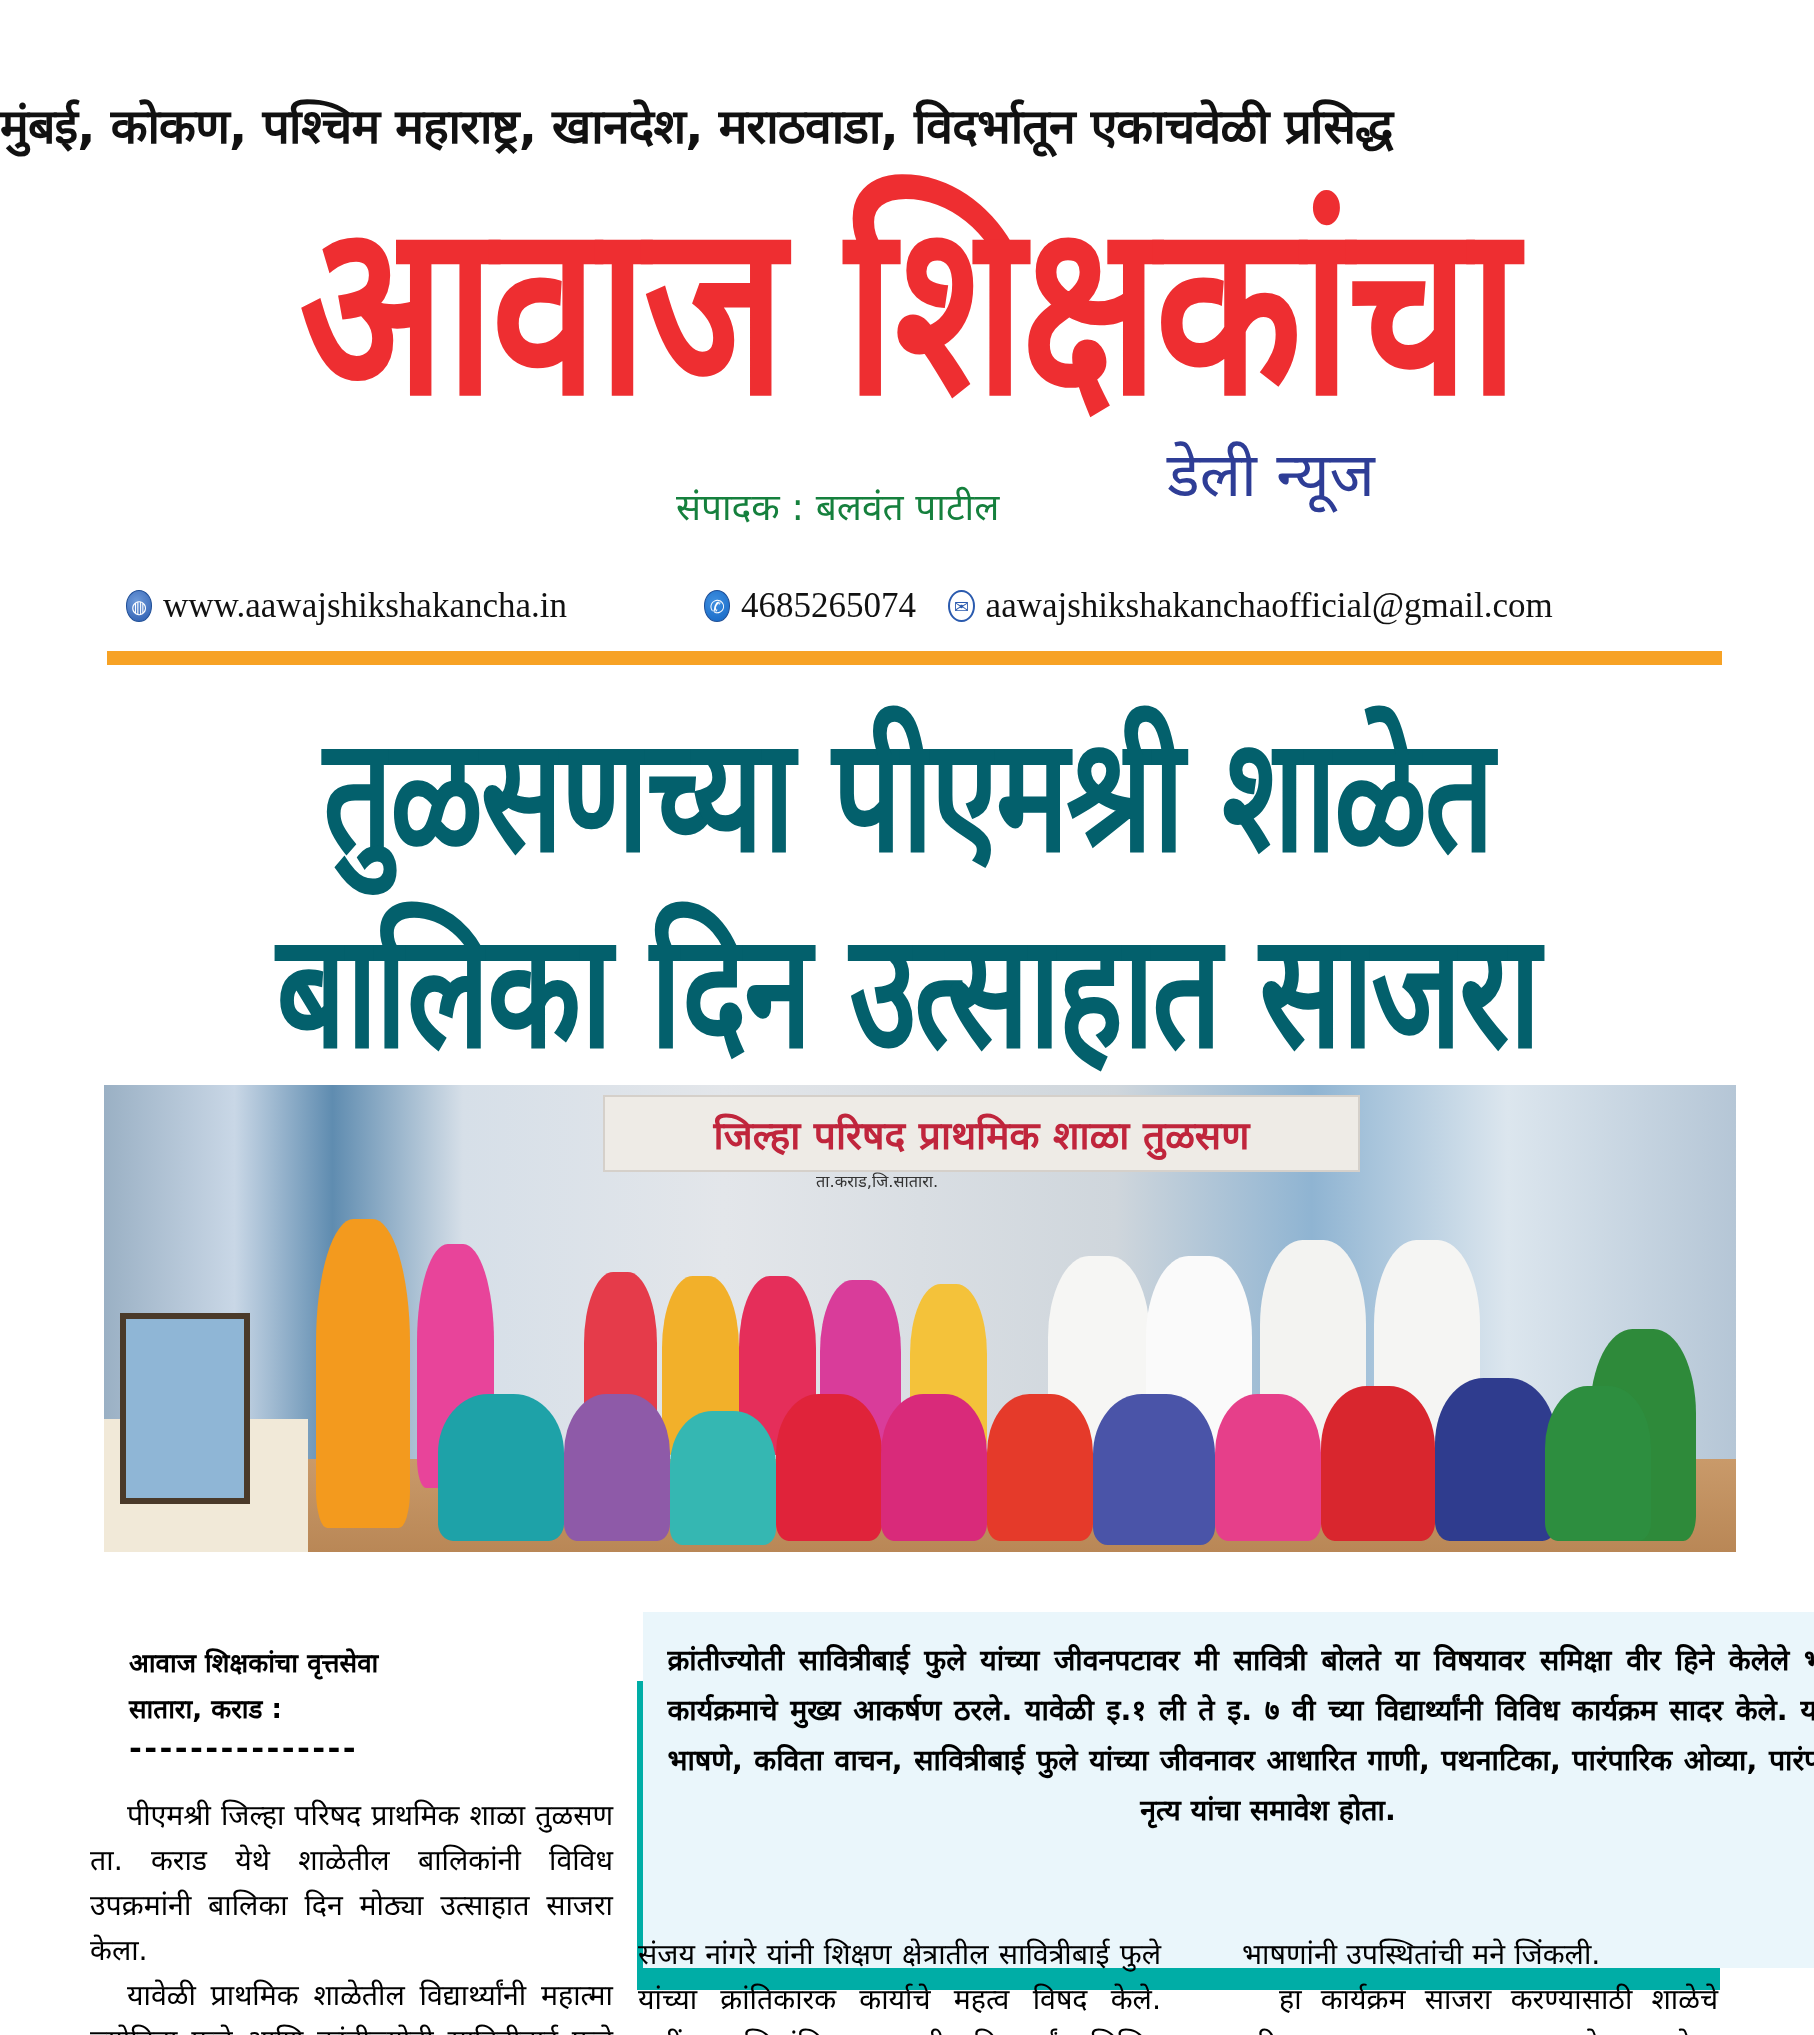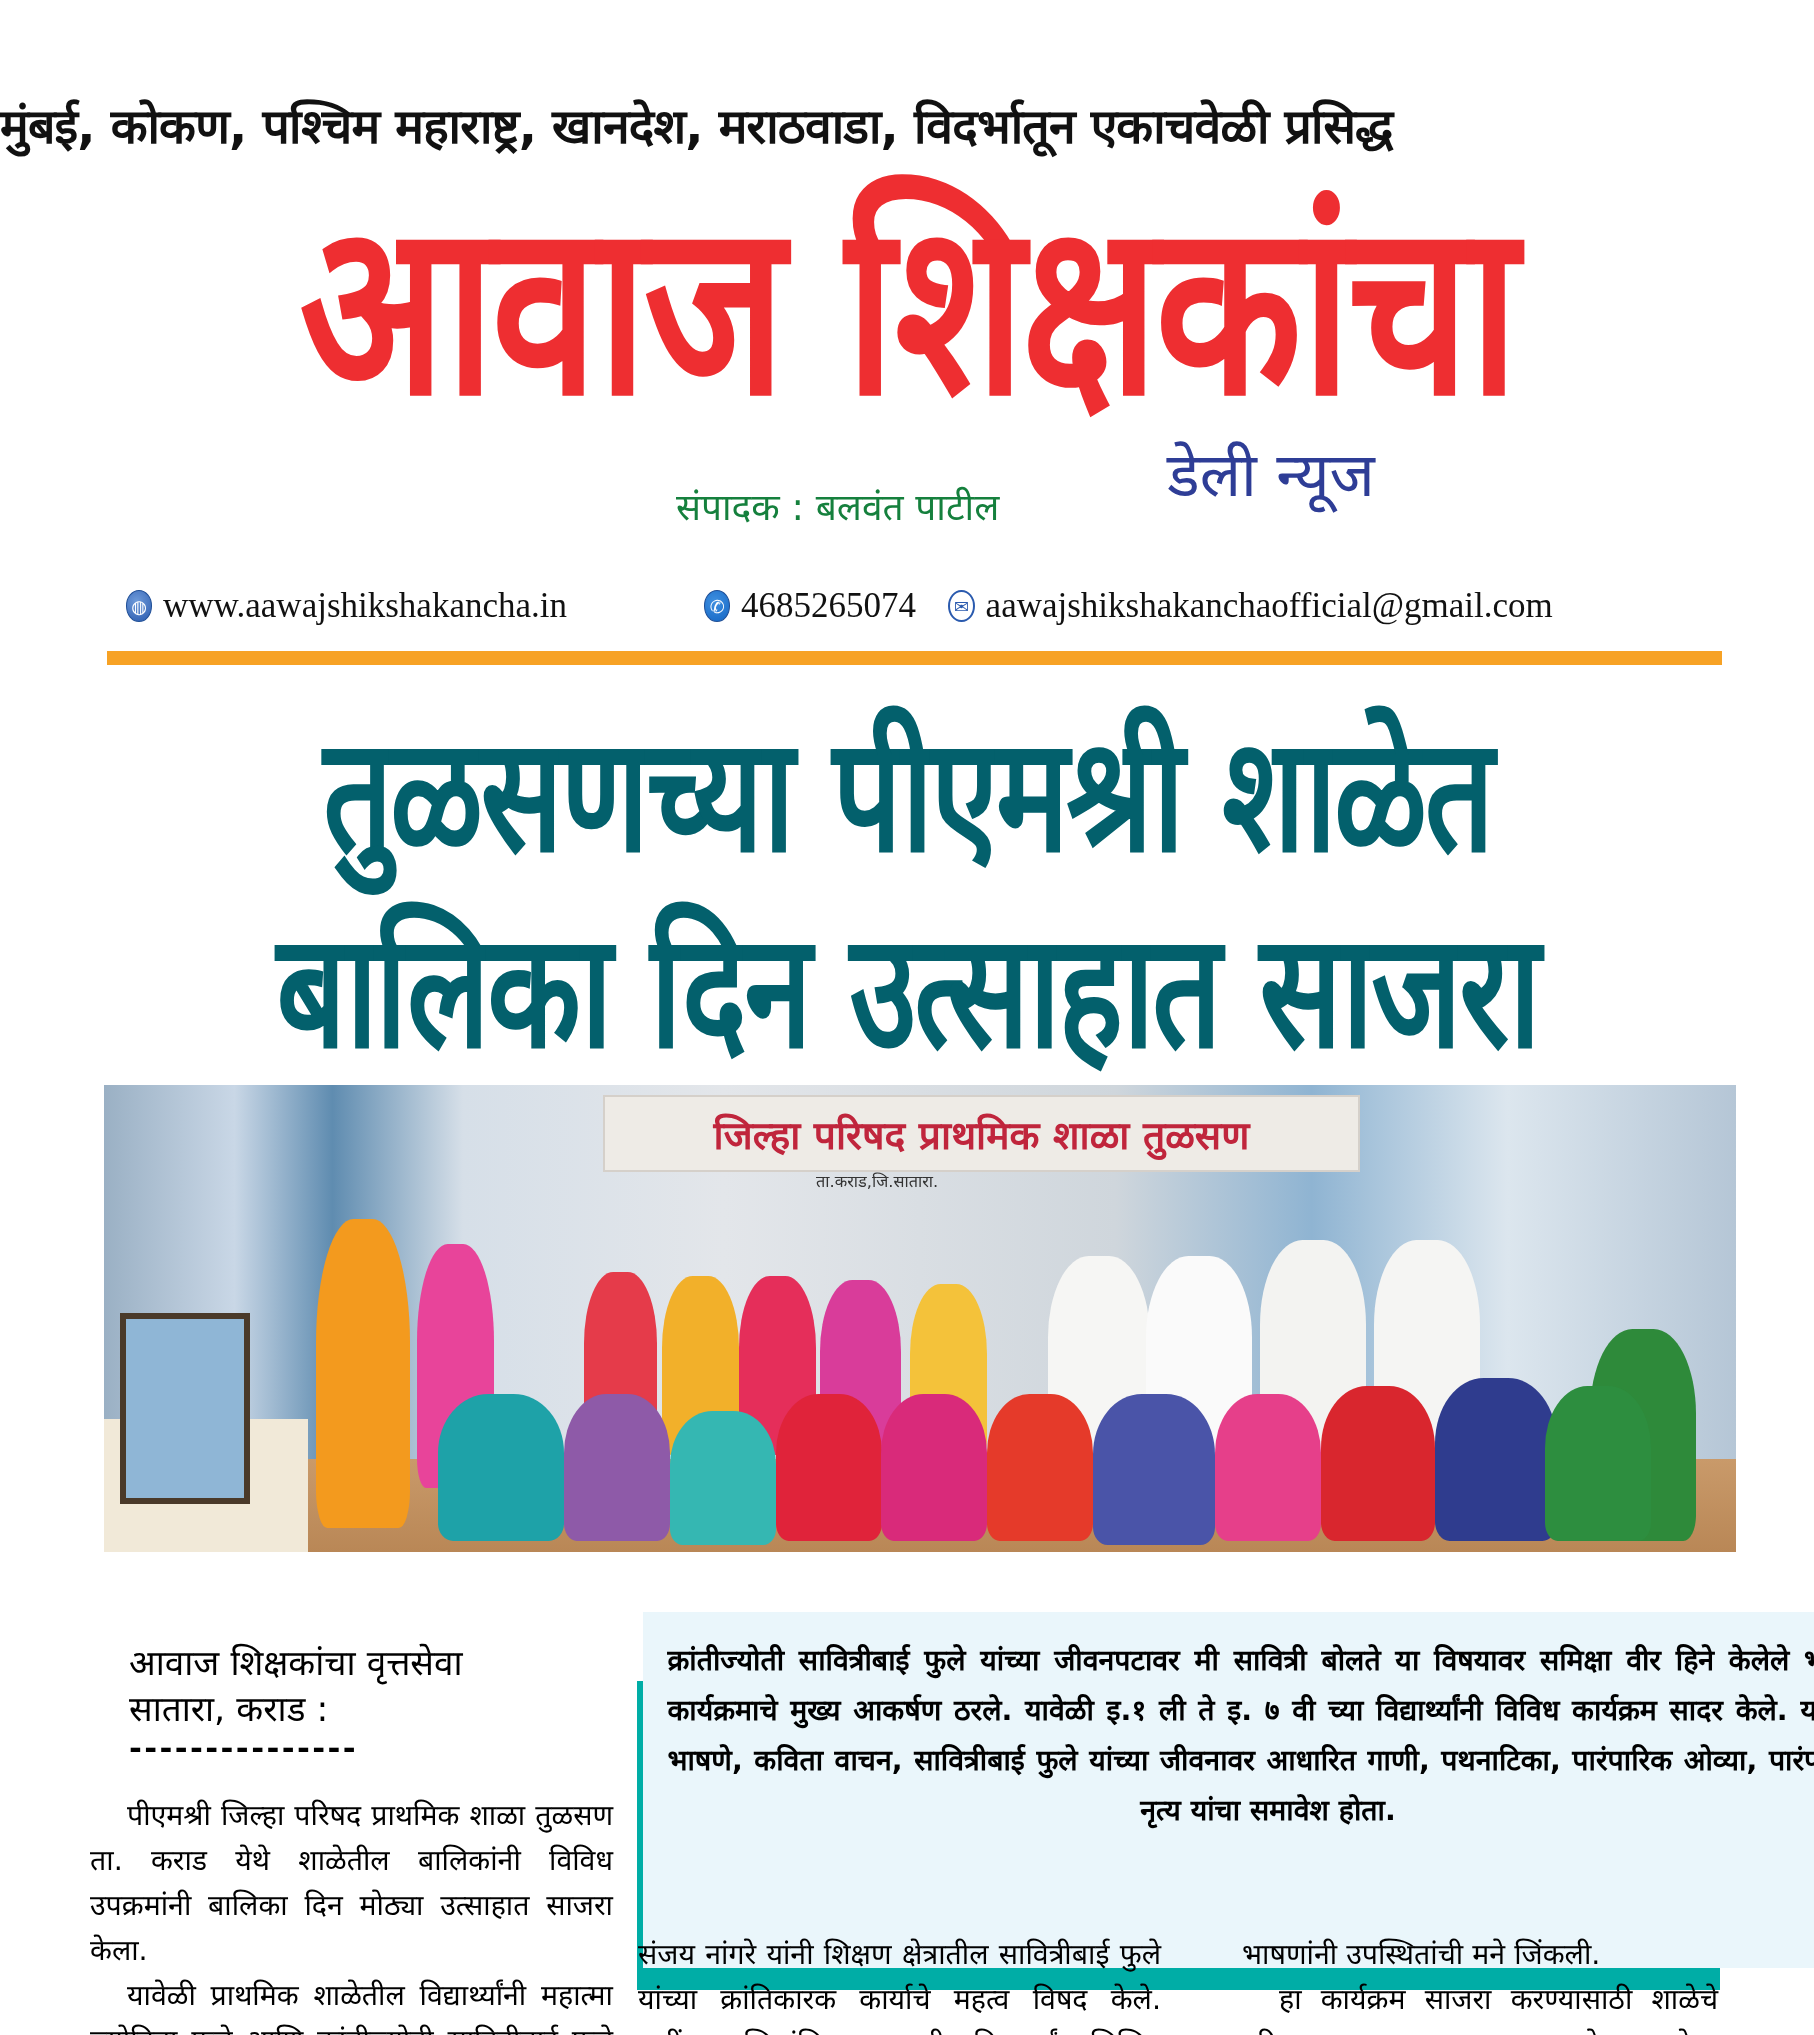--- a/index.html
+++ b/index.html
@@ -20,21 +20,21 @@
   .hl2 { top:912px; }
   .photo { left:104px; top:1085px; width:1632px; height:467px; overflow:hidden;
     background:
       linear-gradient(180deg, rgba(0,0,0,0) 80%, #C99A6A 80%, #B98756 100%),
       linear-gradient(90deg, #9AB0C4 0%, #C9D7E6 8%, #5F8CB0 14%, #D6DFE8 22%, #E3E6EA 38%, #CFD6DC 62%, #8FB4D2 74%, #DCE6EE 86%, #B5C6D6 100%); }
   .photo-sign { position:absolute; left:499px; top:9.8px; width:753px; height:73px; background:#EEEBE6; border:2.4px solid #D5D0CA; display:flex; align-items:center; justify-content:center; font-size:39px; font-weight:bold; color:#C0253C; }
   .photo-sign-sub { position:absolute; left:712px; top:85px; font-size:16.3px; color:#333; }
   .person { position:absolute; border-radius:40% 40% 12% 12%; }
   .portrait { position:absolute; left:16.3px; top:228px; width:118px; height:179px; background:#8FB6D6; border:6.5px solid #4A3A2A; }
   .cloth { position:absolute; left:0; top:334px; width:204px; height:134px; background:#F1E9D8; }
-  .byline { left:129px; top:1640px; font-size:35px; font-weight:normal; line-height:46px; }
+  .byline { left:129px; top:1640px; font-size:26px; font-weight:bold; line-height:46px; }
   .dashes { left:129px; top:1730px; font-size:31px; font-weight:bold; letter-spacing:2.4px; }
   .col { font-size:28.5px; line-height:45px; text-align:justify; color:#000; }
   .col p { margin:0; }
   .indent { text-indent:37px; }
   .col-left { left:90px; top:1793px; width:523px; }
   .col-mid { left:638px; top:1932px; width:523px; }
   .col-right { left:1242px; top:1932px; width:476px; }
   .quote-shadow { left:637px; top:1681px; width:1083px; height:309px; background:#00ADA6; }
   .quote { left:643px; top:1612px; width:1250px; height:356px; background:#EAF6FB; box-sizing:border-box; padding:24.4px 24.4px; font-size:28.5px; font-weight:bold; line-height:50px; text-align:justify; text-align-last:center; }
 </style>

